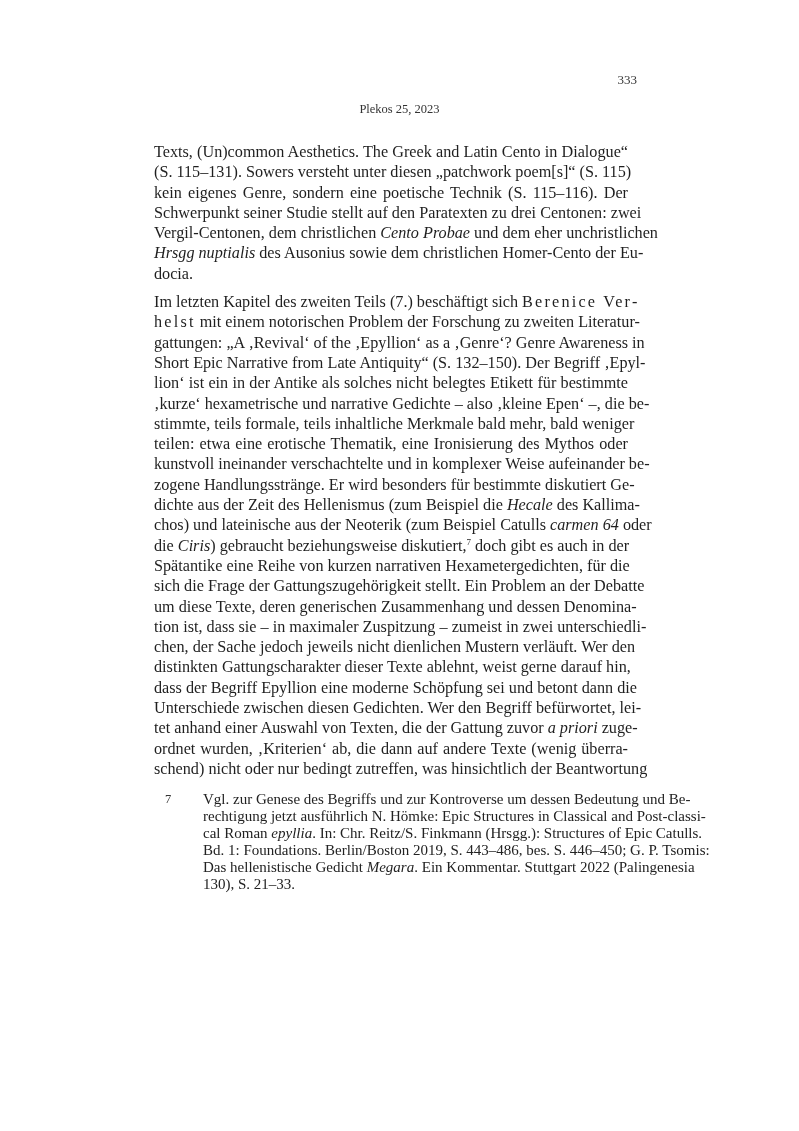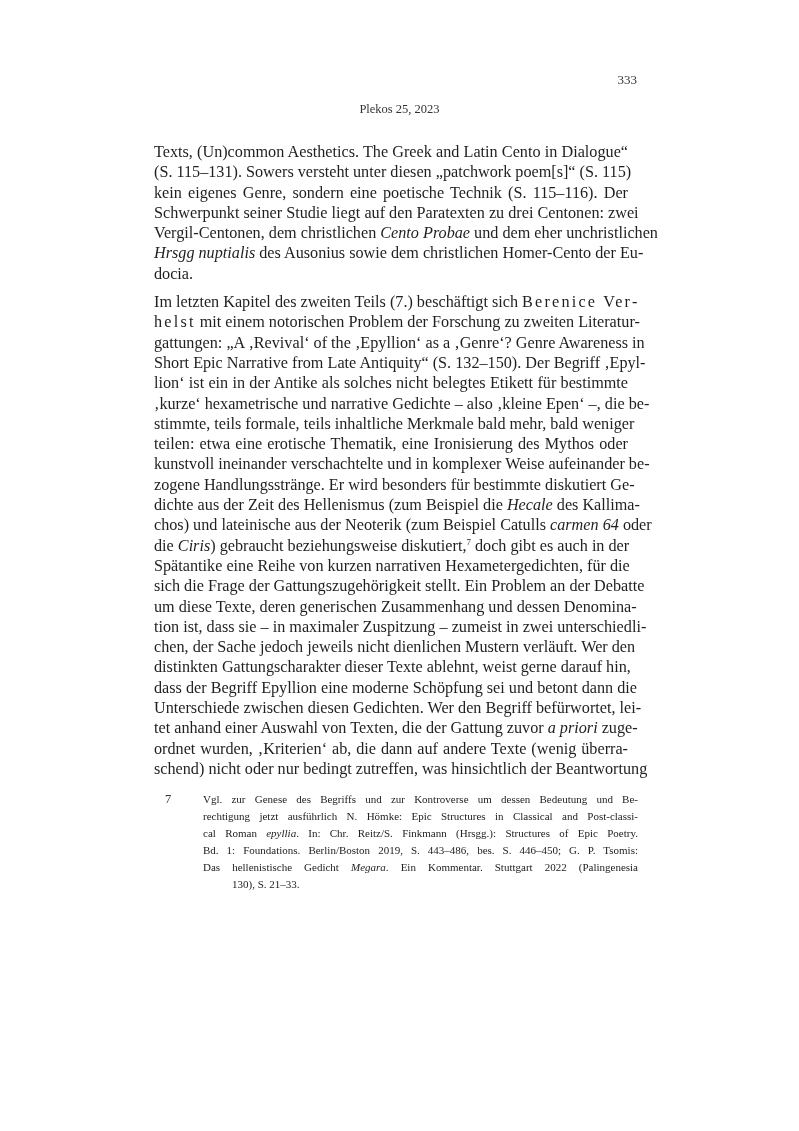--- a/index.html
+++ b/index.html
@@ -13,39 +13,39 @@
   .line { display: block; height: 20.3px; line-height: 20.3px; font-size: 16.2px;
           text-align: justify; text-align-last: justify; white-space: nowrap; overflow: visible; }
   .line.last { text-align-last: left; }
   .para-gap { height: 8px; }
   .spaced { letter-spacing: 2.2px; }
   sup { font-size: 9px; vertical-align: 6px; line-height: 0; }
   i { font-style: italic; }
   .footnotes { position: absolute; left: 164px; width: 474px; top: 791px; }
   .fn-num { position: absolute; left: 1px; top: 0; font-size: 12.5px; line-height: 17px; color: #333; }
   .fn-body { position: absolute; left: 39px; width: 435px; top: 0; }
-  .fn-line { display: block; height: 17px; line-height: 17px; font-size: 11px;
+  .fn-line { display: block; height: 17px; line-height: 17px; font-size: 15px;
              text-align: justify; text-align-last: justify; white-space: nowrap; color: #222; }
-  .fn-line.last { text-align-last: left; margin-left: 29px; }
+  .fn-line.last { text-align-last: left; }
 </style>
 </head>
 <body>
 
 <div class="header">
   <span class="journal">Plekos 25, 2023</span>
   <span class="pageno">333</span>
 </div>
 
 <div class="body">
 
   <div>
     <span class="line">Texts, (Un)common Aesthetics. The Greek and Latin Cento in Dialogue“</span>
     <span class="line">(S. 115–131). Sowers versteht unter diesen „patchwork poem[s]“ (S. 115)</span>
     <span class="line">kein eigenes Genre, sondern eine poetische Technik (S. 115–116). Der</span>
-    <span class="line">Schwerpunkt seiner Studie liegt auf den Paratexten zu drei Centonen: zwei</span>
+    <span class="line">Schwerpunkt seiner Studie stellt auf den Paratexten zu drei Centonen: zwei</span>
     <span class="line"><span>Vergil-Centonen, dem christlichen </span><i>Cento Probae</i><span> und dem eher unchristlichen</span></span>
     <span class="line"><i>Hrsgg nuptialis</i><span> des Ausonius sowie dem christlichen Homer-Cento der Eu-</span></span>
     <span class="line last">docia.</span>
   </div>
   <div class="para-gap"></div>
 
   <div>
     <span class="line"><span>Im letzten Kapitel des zweiten Teils (7.) beschäftigt sich </span><span class="spaced">Berenice Ver-</span></span>
     <span class="line"><span class="spaced">helst</span><span> mit einem notorischen Problem der Forschung zu zweiten Literatur-</span></span>
     <span class="line">gattungen: „A ‚Revival‘ of the ‚Epyllion‘ as a ‚Genre‘? Genre Awareness in</span>
@@ -72,19 +72,19 @@
     <span class="line">schend) nicht oder nur bedingt zutreffen, was hinsichtlich der Beantwortung</span>
   </div>
 </div>
 
 <div class="footnotes">
   <div>
     <span class="fn-num">7</span>
     <div class="fn-body">
       <span class="fn-line">Vgl. zur Genese des Begriffs und zur Kontroverse um dessen Bedeutung und Be-</span>
       <span class="fn-line">rechtigung jetzt ausführlich N. Hömke: Epic Structures in Classical and Post-classi-</span>
-      <span class="fn-line"><span>cal Roman </span><i>epyllia</i><span>. In: Chr. Reitz/S. Finkmann (Hrsgg.): Structures of Epic Poetry.</span></span>
+      <span class="fn-line"><span>cal Roman </span><i>epyllia</i><span>. In: Chr. Reitz/S. Finkmann (Hrsgg.): Structures of Epic Catulls.</span></span>
       <span class="fn-line">Bd. 1: Foundations. Berlin/Boston 2019, S. 443–486, bes. S. 446–450; G. P. Tsomis:</span>
       <span class="fn-line"><span>Das hellenistische Gedicht </span><i>Megara</i><span>. Ein Kommentar. Stuttgart 2022 (Palingenesia</span></span>
       <span class="fn-line last">130), S. 21–33.</span>
     </div>
   </div>
 </div>
 
 </body></html>

